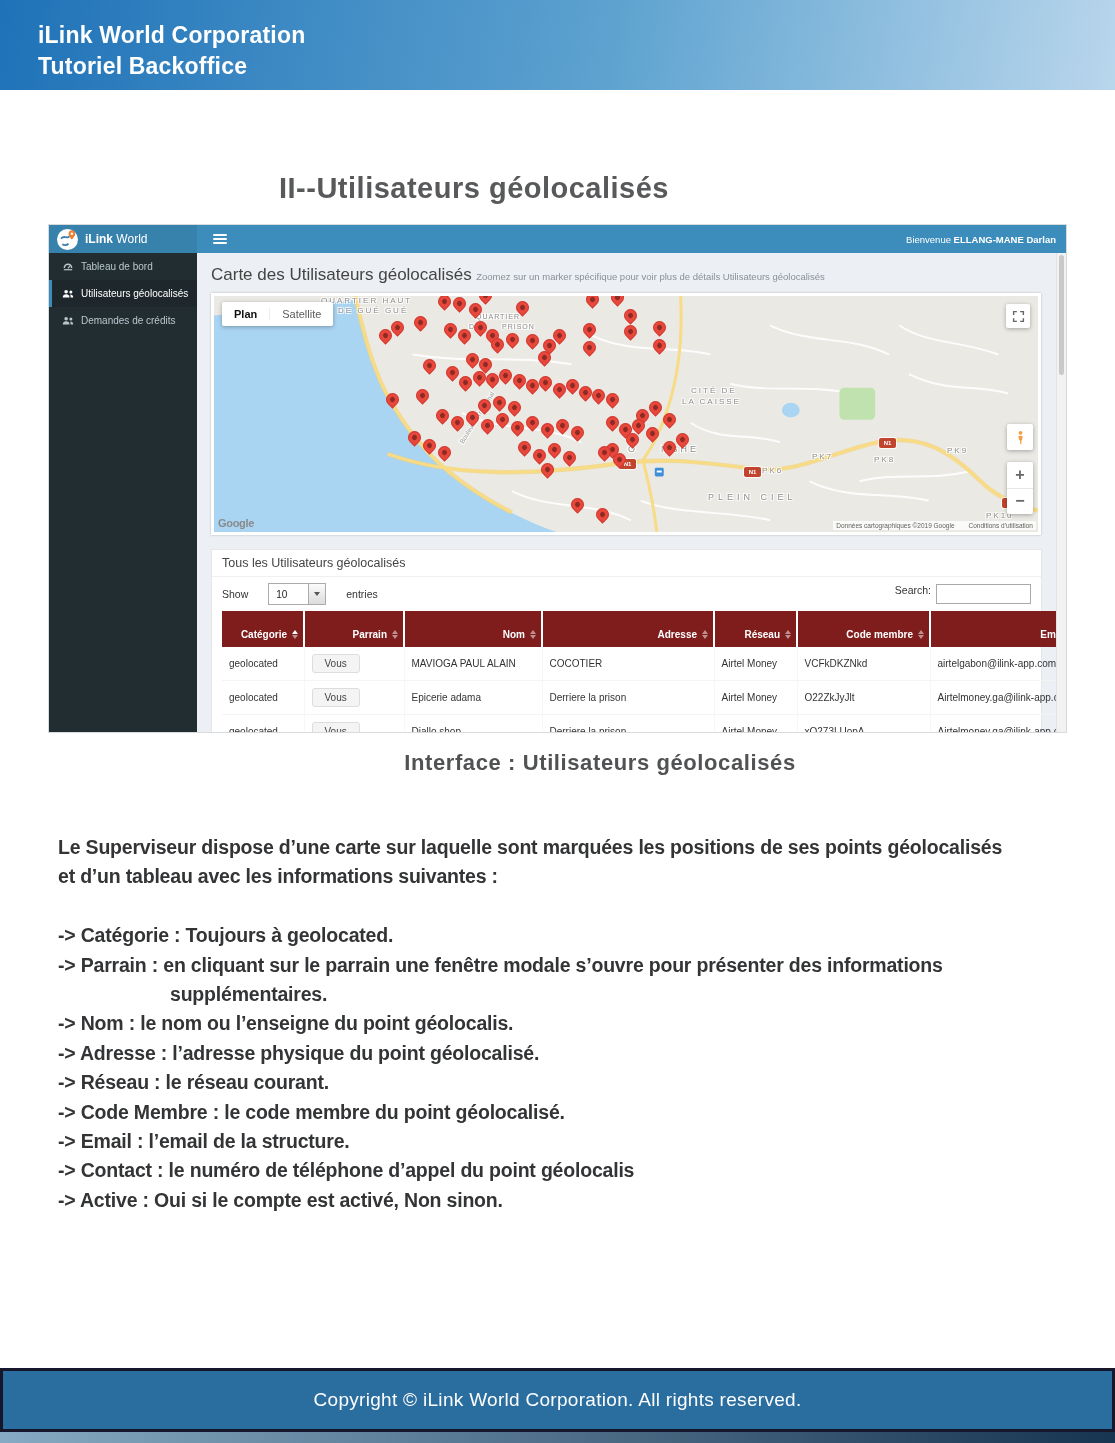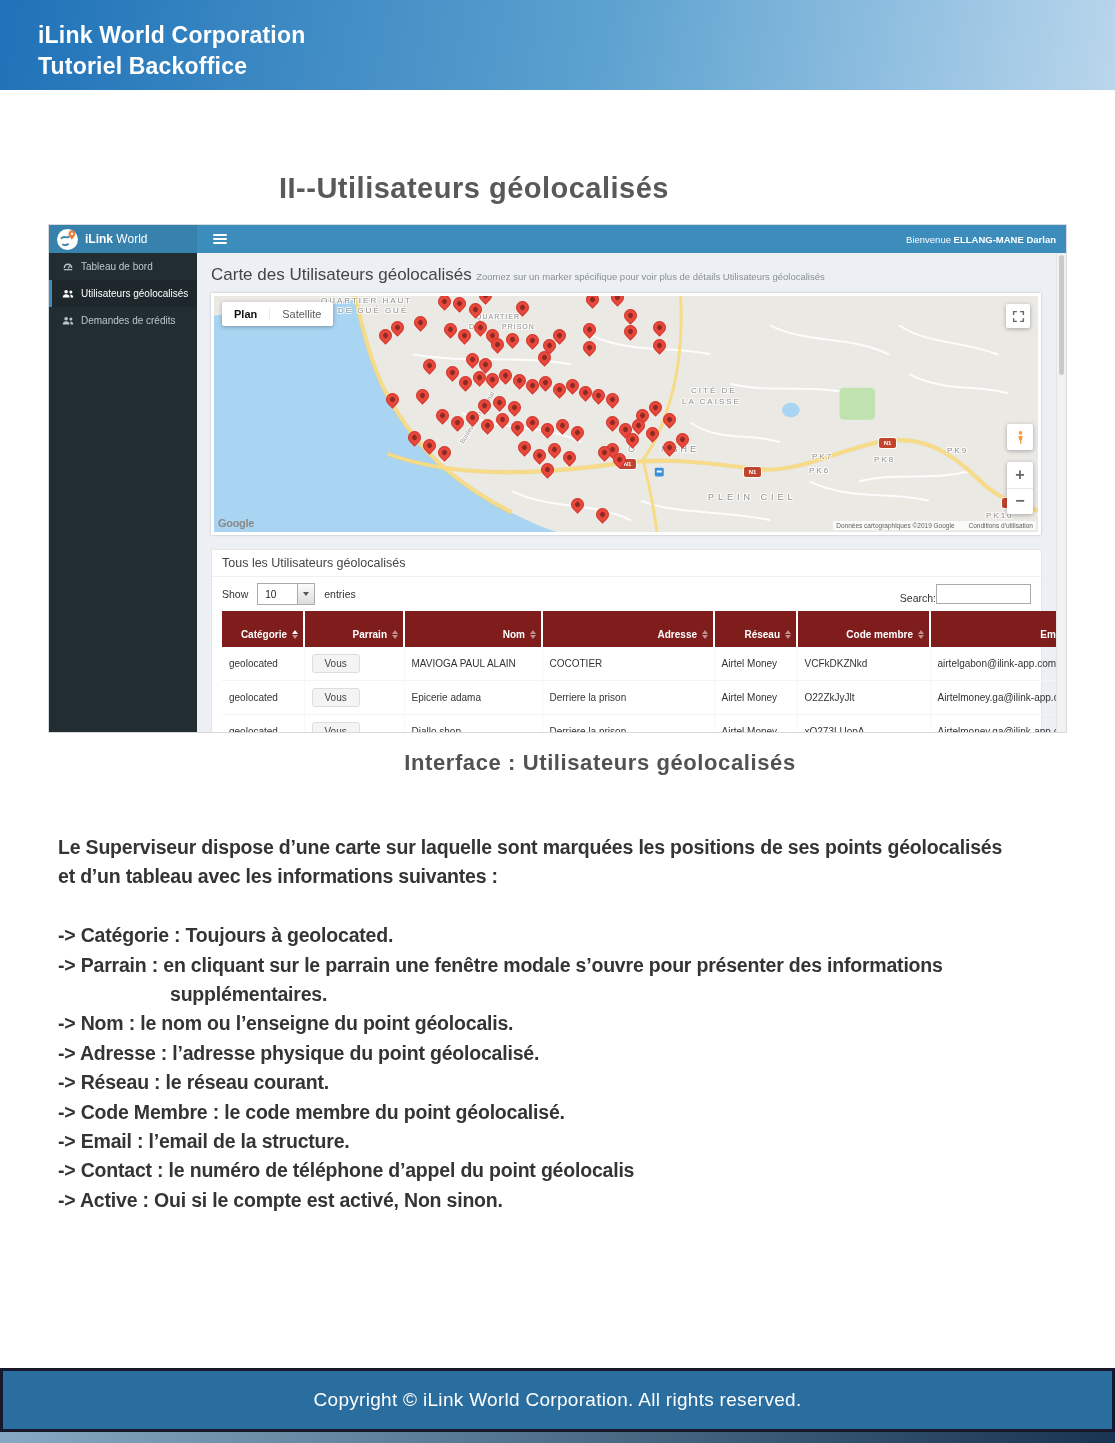--- a/index.html
+++ b/index.html
@@ -71,27 +71,27 @@
   .zbtn.top{border-bottom:1px solid #e6e6e6;}
   .glogo{position:absolute;left:4px;bottom:3px;font-size:11px;font-weight:600;color:#8a8a8a;z-index:5;letter-spacing:-.3px;}
   .attrib{position:absolute;right:2px;bottom:2px;font-size:6.5px;color:#5f5f5f;z-index:5;
           background:rgba(255,255,255,.75);padding:1px 3px;display:flex;gap:14px;}
 
   
   .table-card{margin-top:14px;background:#fff;border:1px solid #e6e6e6;}
   .tc-title{padding:6px 10px;font-size:12.5px;color:#444;border-bottom:1px solid #f0f0f0;}
   .tc-controls{padding:6px 10px;display:flex;justify-content:space-between;align-items:center;
                font-size:10.5px;color:#333;}
-  .show-wrap{display:flex;align-items:center;gap:9px;}
+  .show-wrap{display:flex;align-items:center;gap:20px;}
   .fake-select{display:inline-flex;width:56px;height:20px;border:1px solid #ababab;background:#fff;align-items:stretch;cursor:pointer;}
   .fake-select .val{flex:1;font-size:10px;display:flex;align-items:center;padding-left:7px;color:#222;}
   .fake-select .arr{width:16px;background:linear-gradient(#fbfbfb,#dcdcdc);border-left:1px solid #ababab;
                     display:flex;align-items:center;justify-content:center;}
   .fake-select .arr::after{content:'';width:0;height:0;border-left:3.5px solid transparent;border-right:3.5px solid transparent;border-top:4px solid #555;}
-  .search-wrap{display:flex;align-items:flex-end;}
+  .search-wrap{display:flex;align-items:flex-start;gap:5px;}
   .search-input{width:85px;height:18px;border:1px solid #aaa;font-size:10px;padding:0 4px;}
 
   table.tbl{width:calc(100% - 20px);margin:0 10px;border-collapse:collapse;table-layout:fixed;}
   .tbl th{background:#7f1d1d;color:#fff;font-size:10px;font-weight:700;text-align:right;
           vertical-align:bottom;padding:5px 16px 6px 7px;position:relative;height:25px;
           border-right:2px solid #fff;line-height:1.25;}
   .tbl th:last-child{border-right:none;}
   .sort{position:absolute;right:5px;bottom:8px;display:flex;flex-direction:column;gap:1px;cursor:pointer;}
   .sort i{width:0;height:0;border-left:3.5px solid transparent;border-right:3.5px solid transparent;display:block;}
   .sort .su{border-bottom:4px solid rgba(255,255,255,.5);}
@@ -246,21 +246,21 @@
           <span class="map-lb" style="left: 107px; top: 0px; font-size: 8px; letter-spacing: 2px;">QUARTIER HAUT</span>
           <span class="map-lb" style="left: 124px; top: 10px; font-size: 8px; letter-spacing: 2px;">DE GUÉ GUÉ</span>
           <span class="map-lb" style="left: 262px; top: 17px; font-size: 7px; letter-spacing: 1px;">QUARTIER</span>
           <span class="map-lb" style="left: 255px; top: 27px; font-size: 7px; letter-spacing: 1px;">DE</span>
           <span class="map-lb" style="left: 288px; top: 27px; font-size: 7px; letter-spacing: 1px;">PRISON</span>
           <span class="map-lb" style="left: 477px; top: 90px; font-size: 8px; letter-spacing: 2px;">CITÉ DE</span>
           <span class="map-lb" style="left: 468px; top: 101px; font-size: 8px; letter-spacing: 2px;">LA CAISSE</span>
           <span class="map-lb" style="left: 414px; top: 148px; font-size: 9px; letter-spacing: 3px;">O</span>
           <span class="map-lb" style="left: 447px; top: 148px; font-size: 9px; letter-spacing: 3px;">NGHE</span>
           <span class="map-lb" style="left: 494px; top: 196px; font-size: 9px; letter-spacing: 4px;">PLEIN CIEL</span>
-          <span class="map-lb" style="left: 548px; top: 170px; font-size: 8px; letter-spacing: 2px; padding-left: 47px;">PK6</span>
+          <span class="map-lb" style="left: 548px; top: 170px; font-size: 8px; letter-spacing: 2px;">PK6</span>
           <span class="map-lb" style="left: 598px; top: 156px; font-size: 8px; letter-spacing: 2px;">PK7</span>
           <span class="map-lb" style="left: 660px; top: 159px; font-size: 8px; letter-spacing: 2px;">PK8</span>
           <span class="map-lb" style="left: 733px; top: 150px; font-size: 8px; letter-spacing: 2px;">PK9</span>
           <span class="map-lb" style="left: 772px; top: 215px; font-size: 8px; letter-spacing: 2px;">PK10</span>
           <span class="map-lb" style="left: 233px; top: 118px; font-size: 6.5px; letter-spacing: 0px; transform: rotate(-58deg); color: rgb(154, 154, 154);">Boulevard Triomphal</span>
         </div>
       <div>
           <span class="n1-badge" style="left: 405px; top: 163px;">N1</span>
           <span class="n1-badge" style="left: 530px; top: 171px;">N1</span>
           <span class="n1-badge" style="left: 665px; top: 142px;">N1</span>

